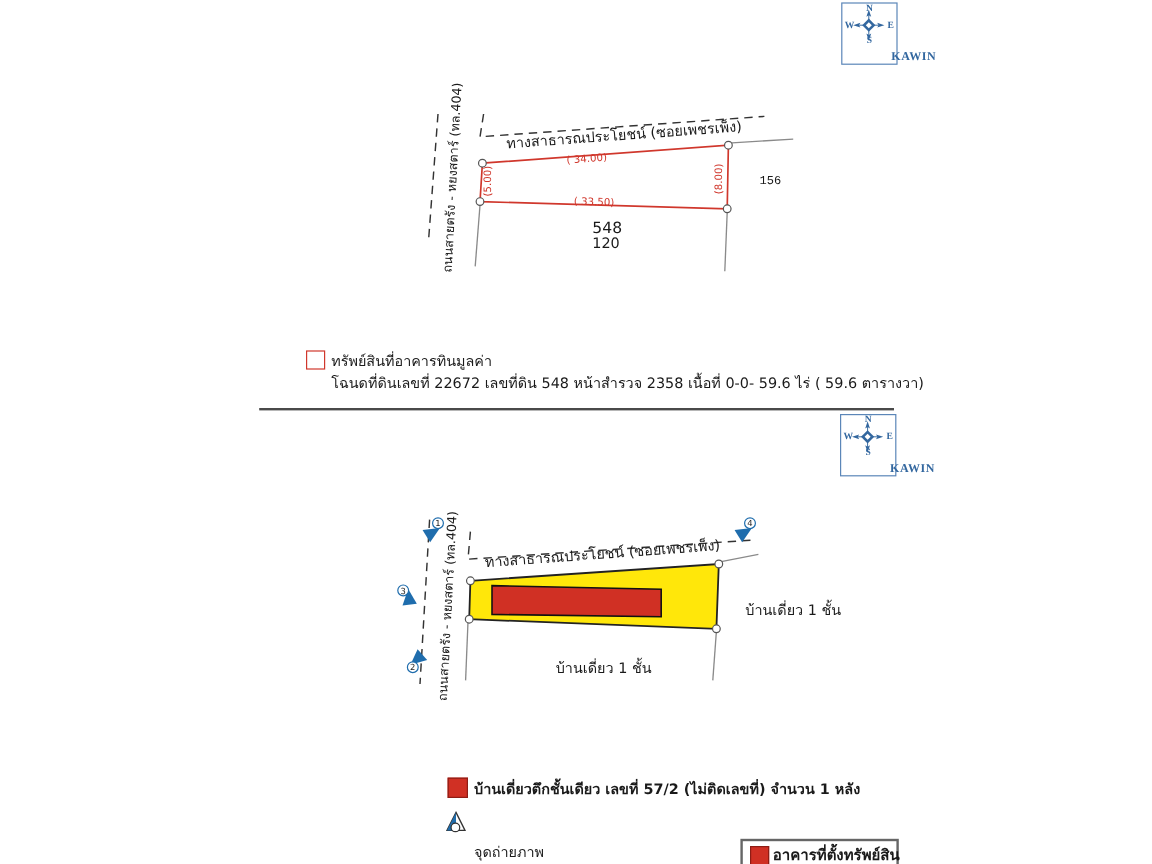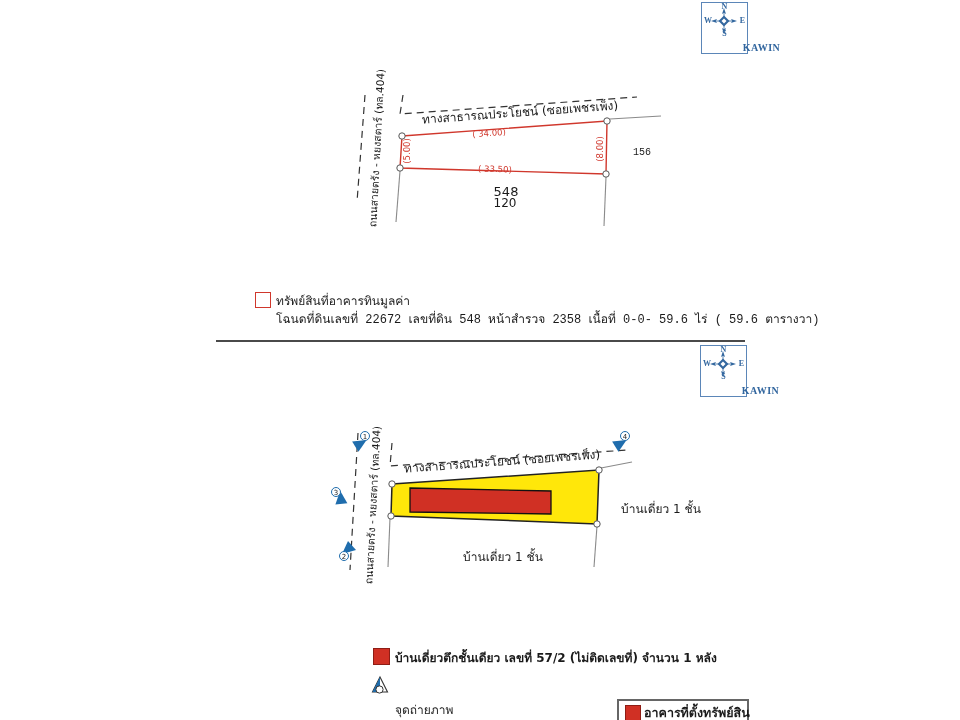--- a/index.html
+++ b/index.html
@@ -103,21 +103,21 @@
 <div class="abs redtxt ctr" style="left:489px;top:133px;transform:translate(-50%,-50%) rotate(-4.2deg);">( 34.00)</div>
 <div class="abs redtxt ctr" style="left:495px;top:169px;transform:translate(-50%,-50%) rotate(1.7deg);">( 33.50)</div>
 <div class="abs redtxt ctr" style="left:407px;top:151px;transform:translate(-50%,-50%) rotate(-90deg);">(5.00)</div>
 <div class="abs redtxt ctr" style="left:600px;top:149px;transform:translate(-50%,-50%) rotate(-90deg);">(8.00)</div>
 <div class="abs ctr" style="left:506px;top:151px;font-size:13px;margin-top:40px;">548</div>
 <div class="abs ctr" style="left:642px;top:152px;font-size:10px;font-family:Liberation Mono, monospace;">156</div>
 <div class="abs ctr" style="left:505px;top:203px;font-size:12px;">120</div>
 
 <div class="legend-sq" style="left:255px;top:292px;border:1.6px solid #d0372c;background:#fff;"></div>
 <div class="abs lbl" style="left:276px;top:291px;">ทรัพย์สินที่อาคารทินมูลค่า</div>
-<div class="abs lbl" style="left:276px;top:309px;font-family:Liberation Mono, monospace;">โฉนดที่ดินเลขที่ 22672 เลขที่ดิน 548 หน้าสำรวจ 2358 เนื้อที่ 0-0- 59.6 ไร่ ( 59.6 ตารางวา)</div>
+<div class="abs lbl" style="left:276px;top:309px;">โฉนดที่ดินเลขที่ 22672 เลขที่ดิน 548 หน้าสำรวจ 2358 เนื้อที่ 0-0- 59.6 ไร่ ( 59.6 ตารางวา)</div>
 
 <div class="divider" style="left:216px;top:340px;width:529px;"></div>
 
 <div class="compass" style="left:700px;top:345px;">
   <span style="left:50%;top:-1px;transform:translateX(-50%);">N</span>
   <span style="left:2px;top:13px;">W</span>
   <span style="right:2px;top:13px;">E</span>
   <span style="left:50%;top:26px;transform:translateX(-50%);">S</span>
   <svg width="28" height="28" viewBox="0 0 28 28" style="left:8px;top:4px;">
     <line x1="14" y1="5" x2="14" y2="23" stroke="#33679f" stroke-width=".8"></line>

